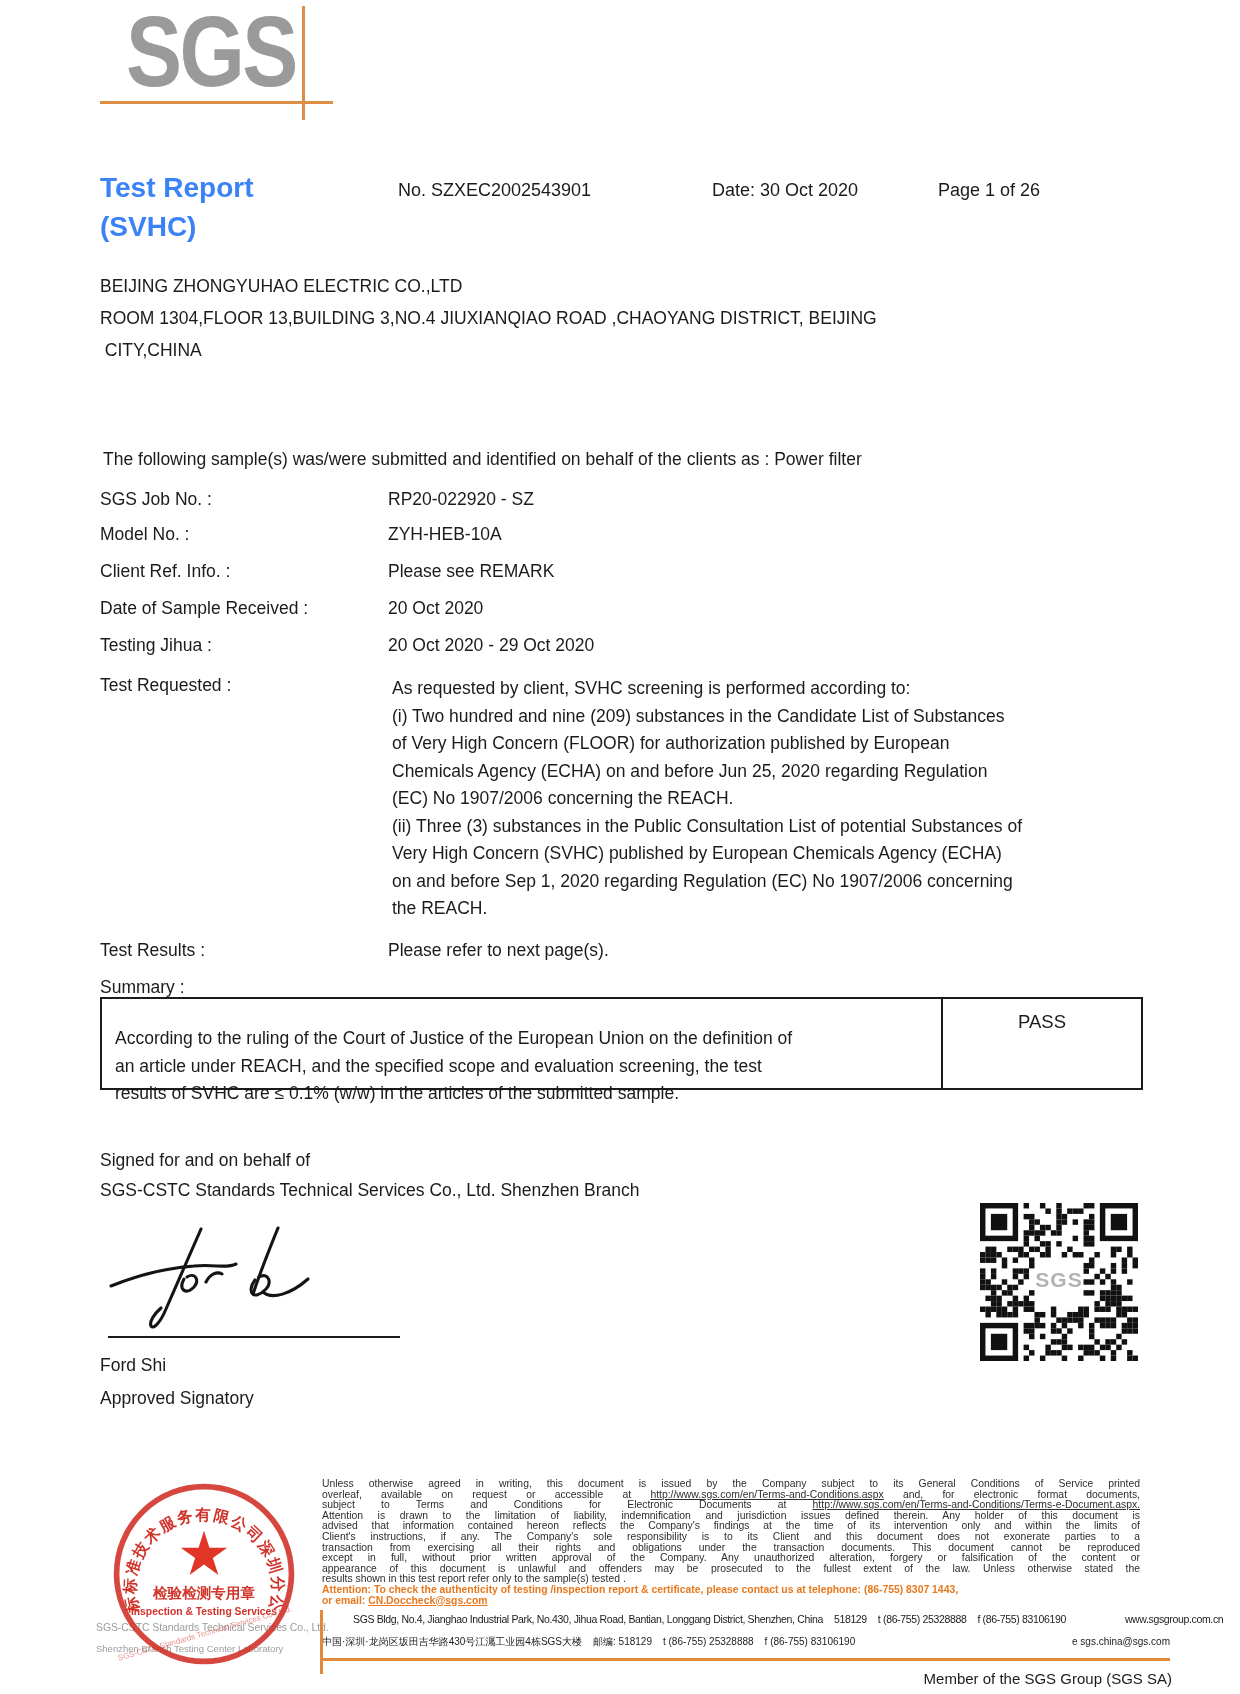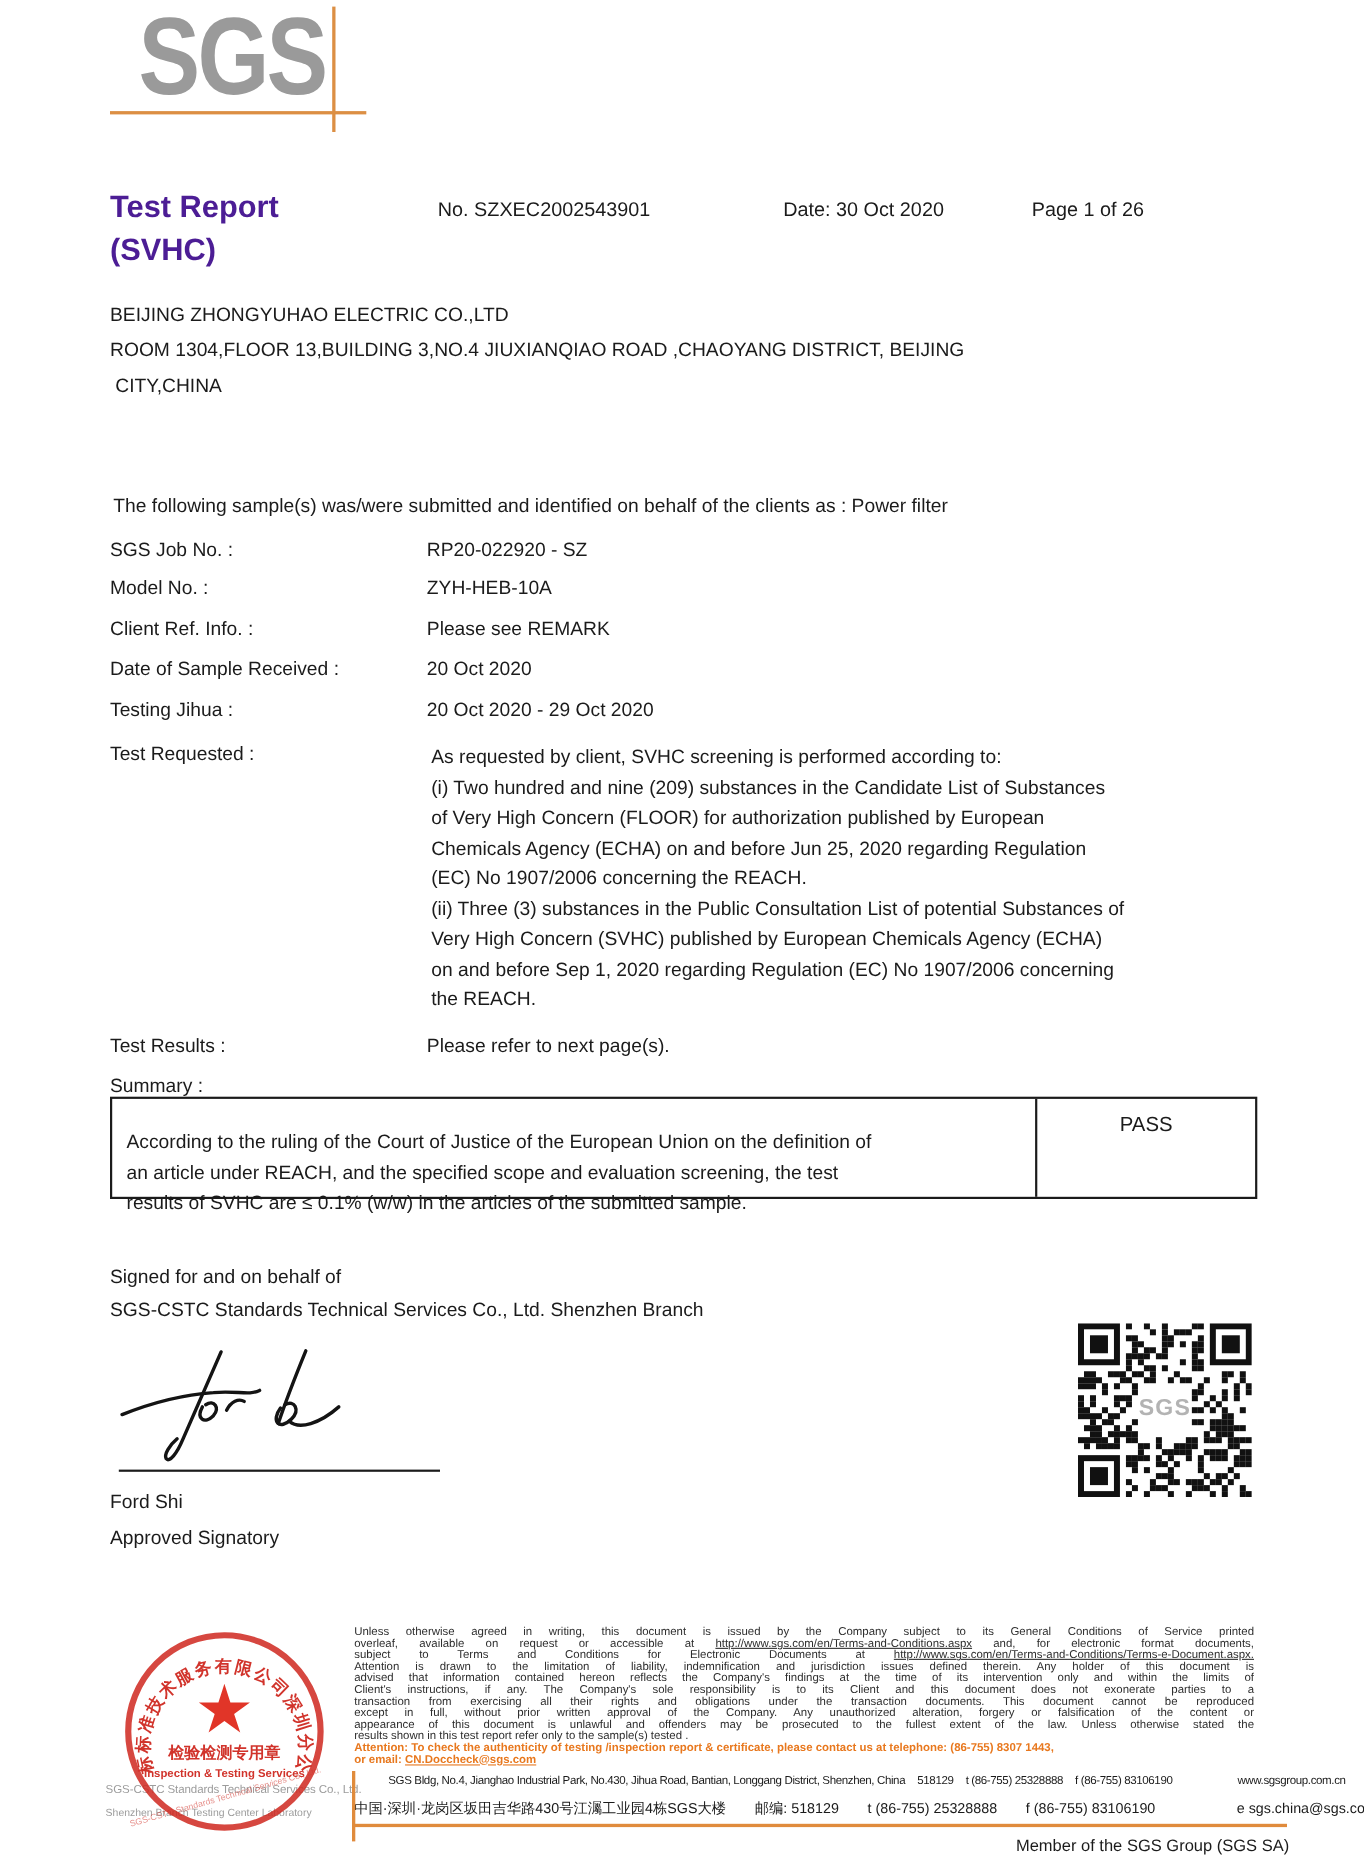--- a/index.html
+++ b/index.html
@@ -7,21 +7,21 @@
     position:relative;width:1240px;height:1694px;background:#fff;overflow:hidden;
     font-family:"Liberation Sans","DejaVu Sans",sans-serif;color:#1b1b1b;border-radius:18px;
   }
   .abs{position:absolute;}
 
   
   .logo{left:126px;top:2px;font-size:100px;font-weight:bold;color:#9a9a9a;
         letter-spacing:-3px;line-height:98px;transform:scaleX(.84);transform-origin:left top;}
   .rule-h{left:100px;top:101px;width:233px;height:3px;background:#dc8f44;}
   .rule-v{left:302px;top:6px;width:3px;height:114px;background:#dc8f44;}
-  .title{left:100px;top:168px;font-size:28px;font-weight:bold;line-height:39px;color:#4c1d95;}
+  .title{left:100px;top:168px;font-size:28px;font-weight:bold;line-height:39px;color:#3b82f6;}
   .meta{top:180px;font-size:18px;color:#1b1b1b;white-space:nowrap;}
   .meta-no{left:398px;} .meta-date{left:712px;} .meta-page{left:938px;}
 
   
   .client{left:100px;top:270px;font-size:17.5px;line-height:32px;}
   .client div{white-space:pre;}
   .intro{left:103px;top:449px;font-size:17.5px;white-space:nowrap;}
 
   
   .frow{left:100px;font-size:17.5px;white-space:nowrap;}
@@ -62,21 +62,21 @@
   
   .fineprint{left:322px;top:1479px;width:818px;font-size:10.4px;line-height:10.6px;color:#2e2e2e;}
   .fp-line{text-align:justify;text-align-last:justify;}
   .fp-last{text-align-last:left;}
   .attention{color:#e8781e;font-weight:bold;text-align-last:left;white-space:nowrap;}
 
   
   .addr{left:322px;top:1613px;width:848px;color:#1b1b1b;}
   .addr-row{display:flex;align-items:baseline;white-space:nowrap;}
   .addr-row.en{font-size:10.5px;letter-spacing:-0.35px;height:22px;margin-left:31px;}
-  .addr-row.cn{font-size:13px;height:23px;gap:15px;}
+  .addr-row.cn{font-size:10px;height:23px;}
   .addr-row span{margin-right:11px;}
   .addr-row .push{margin-left:auto;margin-right:0;padding-left:48px;}
   .rule-footer{left:322px;top:1658px;width:848px;height:3px;background:#e08b3c;}
   .tick-footer{left:320px;top:1610px;width:3px;height:64px;background:#e08b3c;}
   .member{right:68px;top:1670px;font-size:15px;}
   u{text-decoration:underline;}
 </style>
 </head>
 <body>
 

